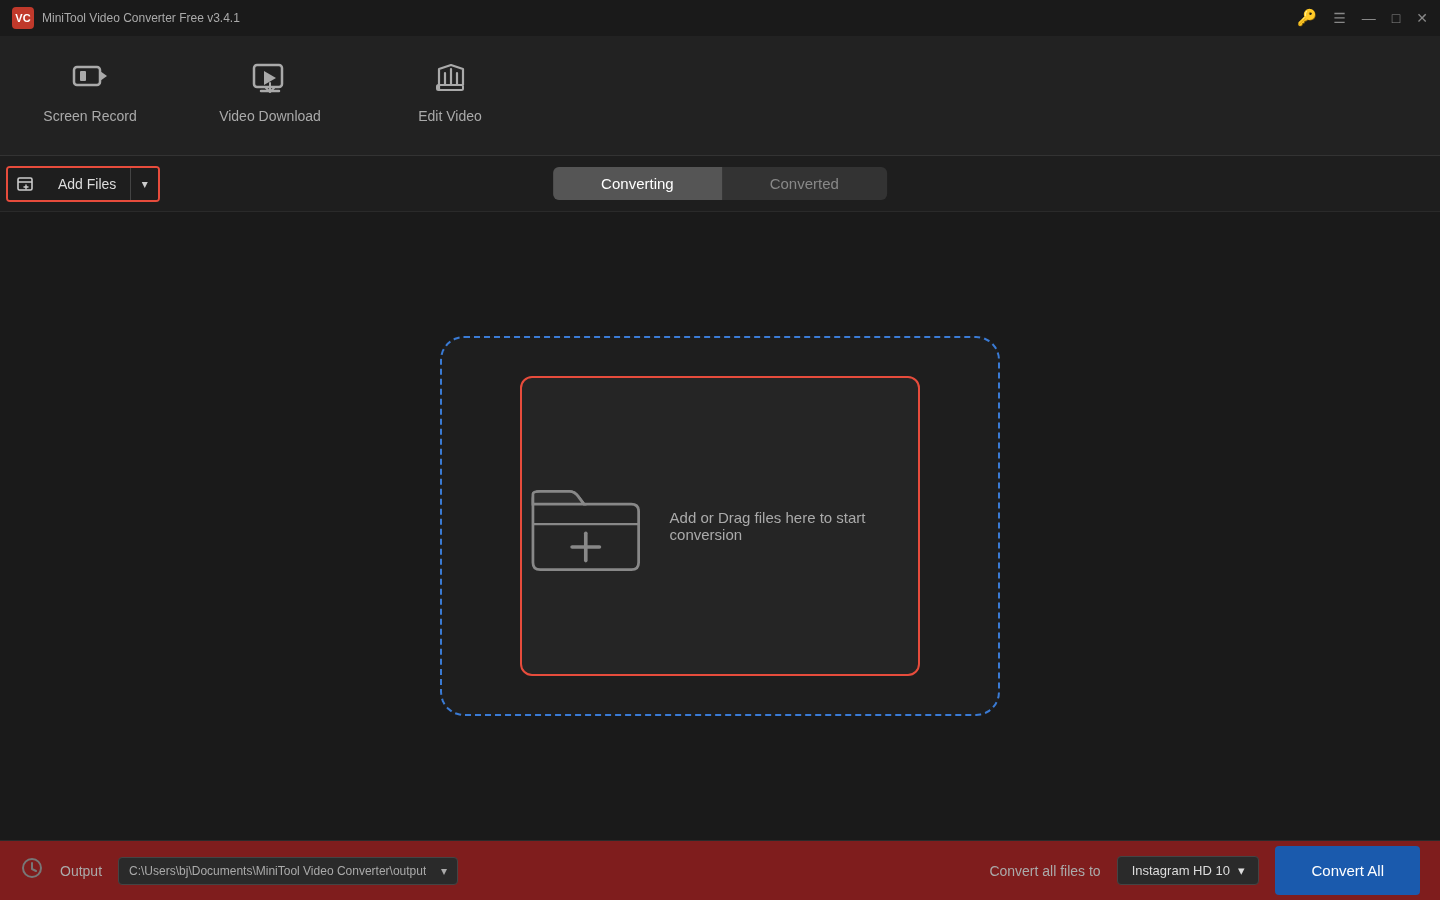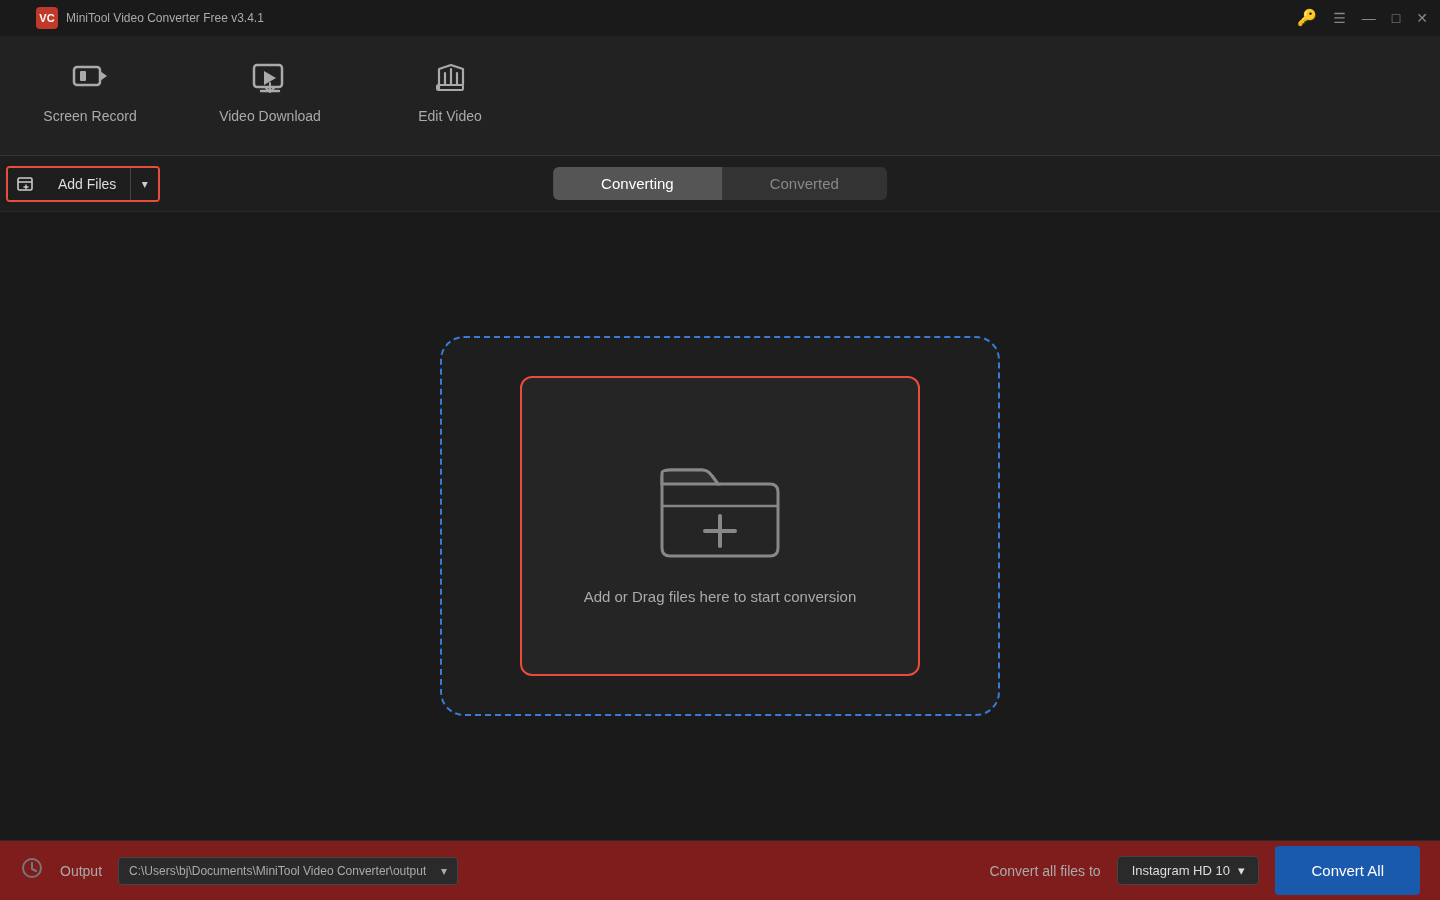--- a/index.html
+++ b/index.html
@@ -14,21 +14,20 @@
     }
 
     
     #titlebar {
       height: 36px;
       background: #1a1a1a;
       display: flex;
       align-items: center;
       padding: 6px 12px;
       position: relative;
-      margin-left: 24px;
     }
     #titlebar .logo {
       width: 22px;
       height: 22px;
       background: #c0392b;
       border-radius: 4px;
       display: flex;
       align-items: center;
       justify-content: center;
       color: white;
@@ -193,21 +192,21 @@
       background: #1e1e1e;
     }
 
     .drop-zone-inner {
       width: 400px;
       height: 300px;
       border: 2px solid #e74c3c;
       border-radius: 12px;
       background: #252525;
       display: flex;
-      flex-direction: column;
+      flex-direction: row;
       align-items: center;
       justify-content: center;
       gap: 20px;
       cursor: pointer;
     }
 
     .folder-icon-svg {
       width: 140px;
       height: 120px;
     }

